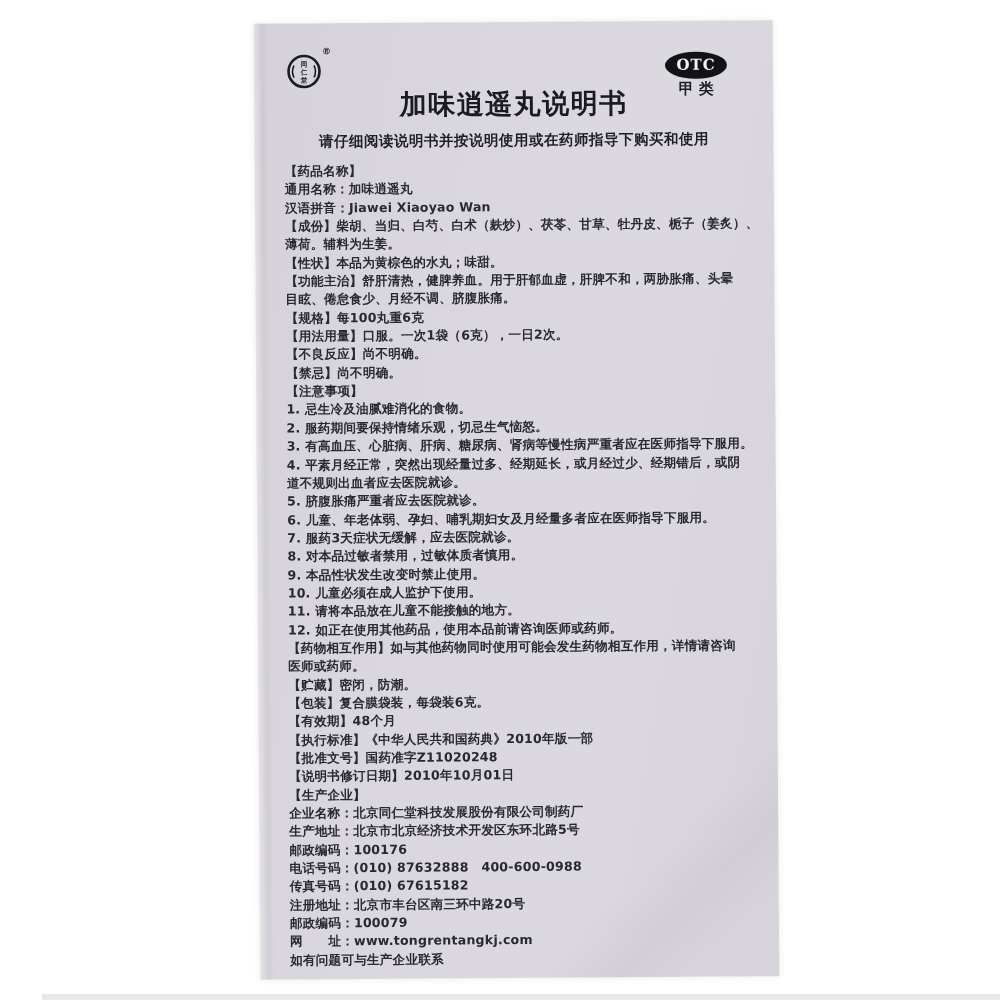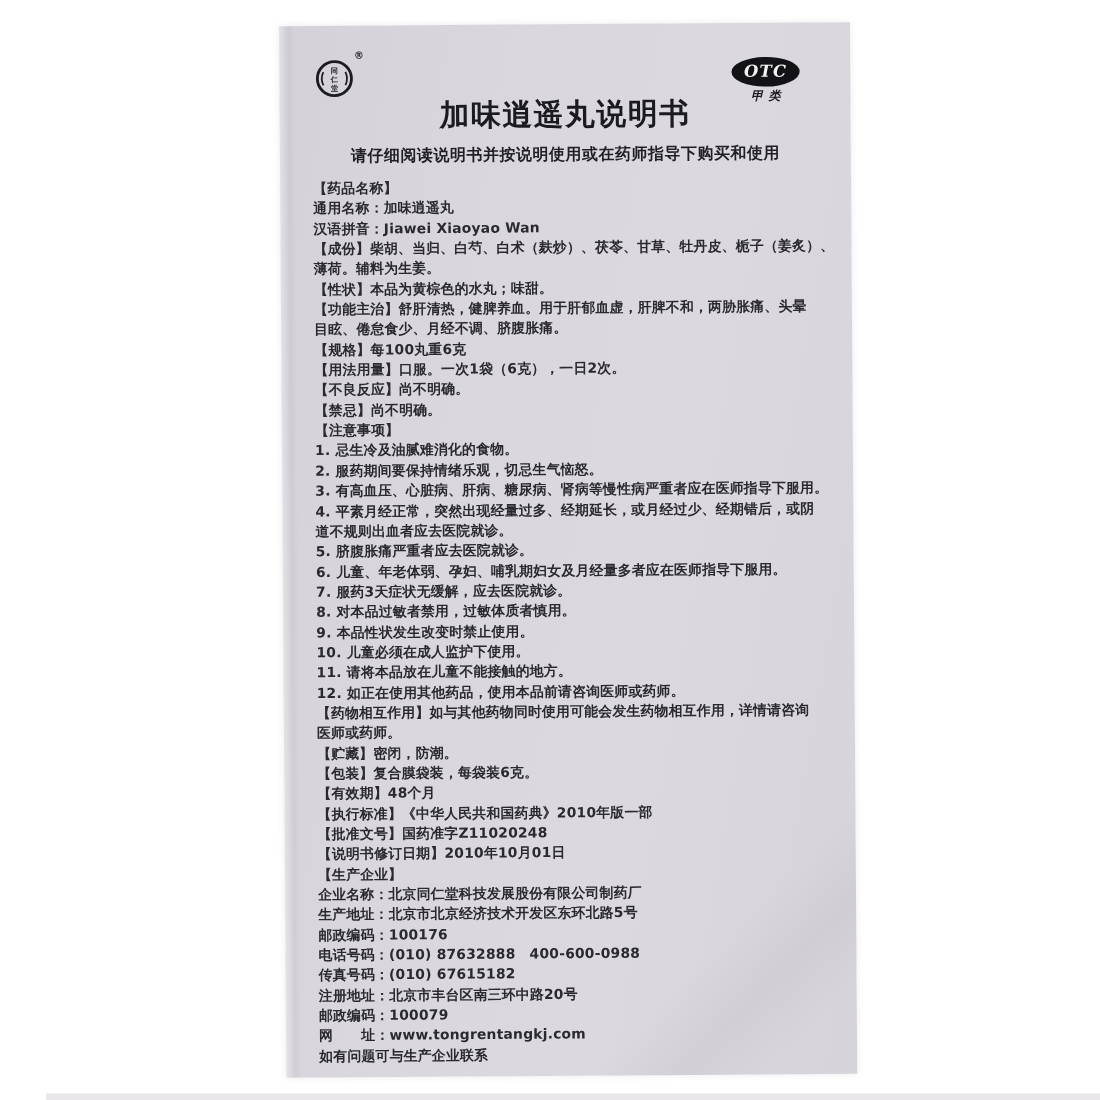--- a/index.html
+++ b/index.html
@@ -62,38 +62,37 @@
     left: 38px;
     font-size: 9px;
     font-weight: 700;
     color: #26252b;
   }
   .otc-block {
     position: absolute;
     top: 31px;
     right: 46px;
     text-align: center;
-    font-style: italic;
   }
   .otc-oval {
     width: 62px;
     height: 27px;
     background: #131317;
     border-radius: 50%;
     color: #f4f2f5;
     font-family: "DejaVu Serif", "Liberation Serif", serif;
     font-weight: 700;
     font-size: 15px;
     line-height: 27px;
     letter-spacing: 1px;
     text-align: center;
   }
   .otc-class {
     margin-top: 1px;
-    font-size: 11px;
+    font-size: 15px;
     font-weight: 700;
     letter-spacing: 5px;
     padding-left: 5px;
     color: #1d1c22;
   }
   .doc-title {
     position: absolute;
     top: 64px;
     left: 0;
     width: 100%;

